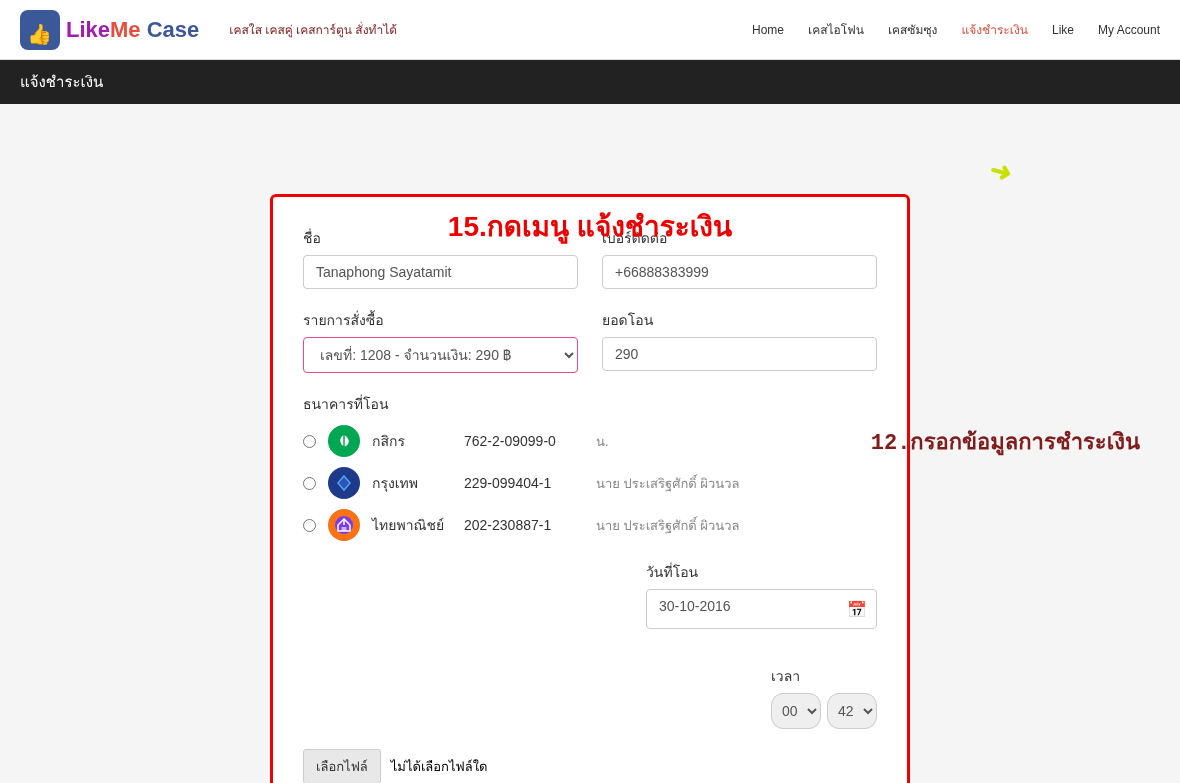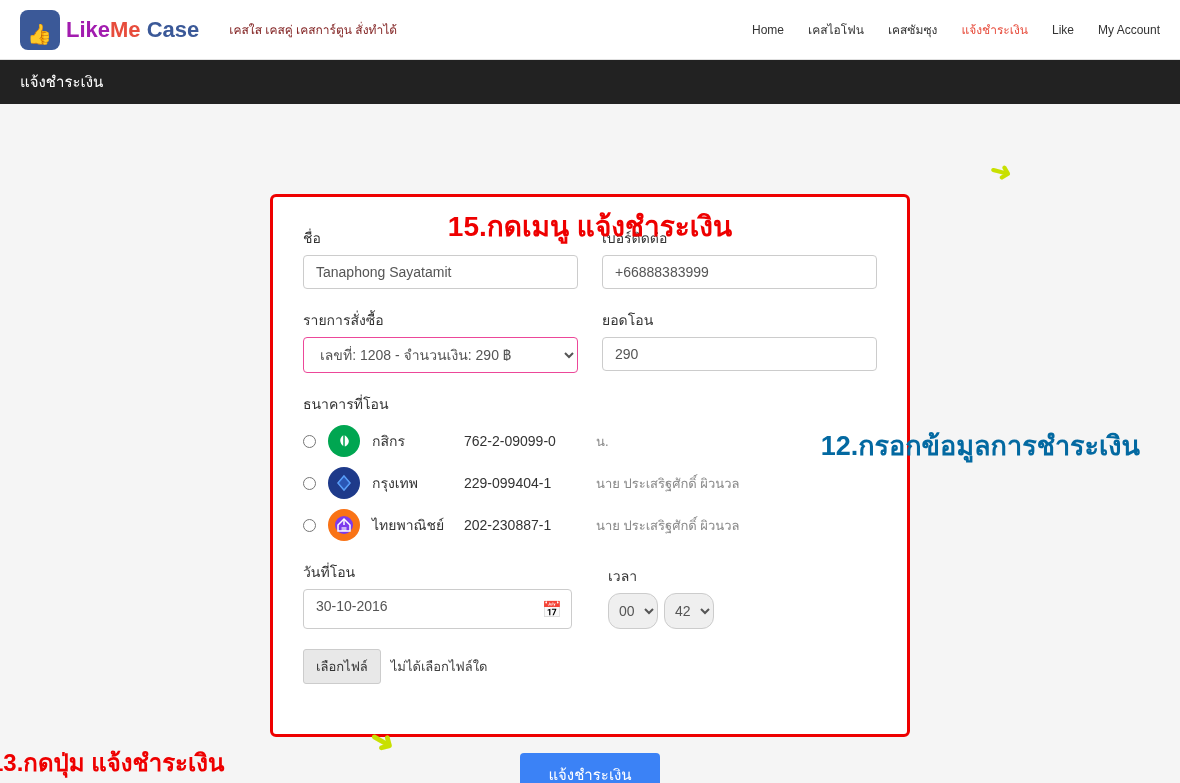--- a/index.html
+++ b/index.html
@@ -42,33 +42,33 @@
     .bank-option input[type="radio"] { margin: 0; }
     .bank-logo { width: 32px; height: 32px; border-radius: 50%; display: flex; align-items: center; justify-content: center; font-size: 14px; font-weight: bold; }
     .bank-kasikorn { background: #00a651; color: #fff; }
     .bank-krungthep { background: #1e3a8a; color: #fff; }
     .bank-thaipanich { background: #f97316; color: #fff; }
     .bank-name { min-width: 80px; color: #333; }
     .bank-account { min-width: 120px; color: #333; }
     .bank-owner { color: #888; font-size: 13px; }
 
     
-    .datetime-row { display: flex; gap: 36px; margin-bottom: 20px; align-items: flex-end; }
+    .datetime-row { display: flex; gap: 36px; margin-bottom: 20px; align-items: flex-end; flex-direction: column; }
     .datetime-group { flex: 1; }
     .datetime-group label { display: block; margin-bottom: 6px; color: #333; }
     .date-input-wrap { position: relative; }
     .date-input-wrap input { width: 100%; border: 1px solid #ccc; border-radius: 4px; padding: 8px 36px 14px 12px; font-size: 14px; color: #555; }
     .date-icon { position: absolute; right: 10px; top: 50%; transform: translateY(-50%); color: #999; font-size: 16px; }
     .time-selects { display: flex; gap: 6px; align-items: center; }
     .time-selects select { border: 1px solid #ccc; border-radius: 12px; padding: 8px 6px; font-size: 14px; color: #555; }
 
     
     .file-row { margin-bottom: 20px; display: flex; align-items: center; gap: 10px; }
     .file-btn { background: #e8e8e8; border: 1px solid #ccc; border-radius: 3px; padding: 6px 12px; font-size: 13px; cursor: pointer; color: #333; }
-    .file-label { color: #404040; font-size: 13px; }
+    .file-label { color: #000000; font-size: 13px; }
     .submit-btn { background: #3b82f6; color: #fff; border: none; border-radius: 4px; padding: 10px 28px; font-size: 15px; cursor: pointer; }
 
     
     .page-content-wrapper { position: relative; }
   </style>
 </head>
 <body>
 
 <div class="header">
   <div class="logo">
@@ -200,21 +200,21 @@
         </div>
       </div>
 
       <div class="file-row">
         <button class="file-btn">เลือกไฟล์</button>
         <span class="file-label">ไม่ได้เลือกไฟล์ใด</span>
       </div>
 
     </div>
 
-    <div style="position:absolute;top:230px;right:20px;color:#0369a1;font-size:27px;font-weight:900;font-family:Liberation Sans, sans-serif;white-space:nowrap;z-index:20;">12.กรอกข้อมูลการชำระเงิน</div>
+    <div style="position:absolute;top:230px;right:20px;color:#7f1d1d;font-size:22px;font-weight:900;font-family:Liberation Mono, monospace;white-space:nowrap;z-index:20;">12.กรอกข้อมูลการชำระเงิน</div>
 
     <div style="max-width:640px;margin:16px auto 0;text-align:center;position:relative;">
       
       <div style="position:absolute;left:-280px;top:-10px;color:#e00;font-size:24px;font-weight:900;font-family:'Arial Black',sans-serif;white-space:nowrap;z-index:20;">13.กดปุ่ม แจ้งชำระเงิน</div>
       
       <div style="position:absolute;left:100px;top:-30px;color:#c8e000;font-size:30px;font-weight:900;transform:rotate(30deg);z-index:20;">➜</div>
       <button class="submit-btn">แจ้งชำระเงิน</button>
     </div>
 
   </div>

